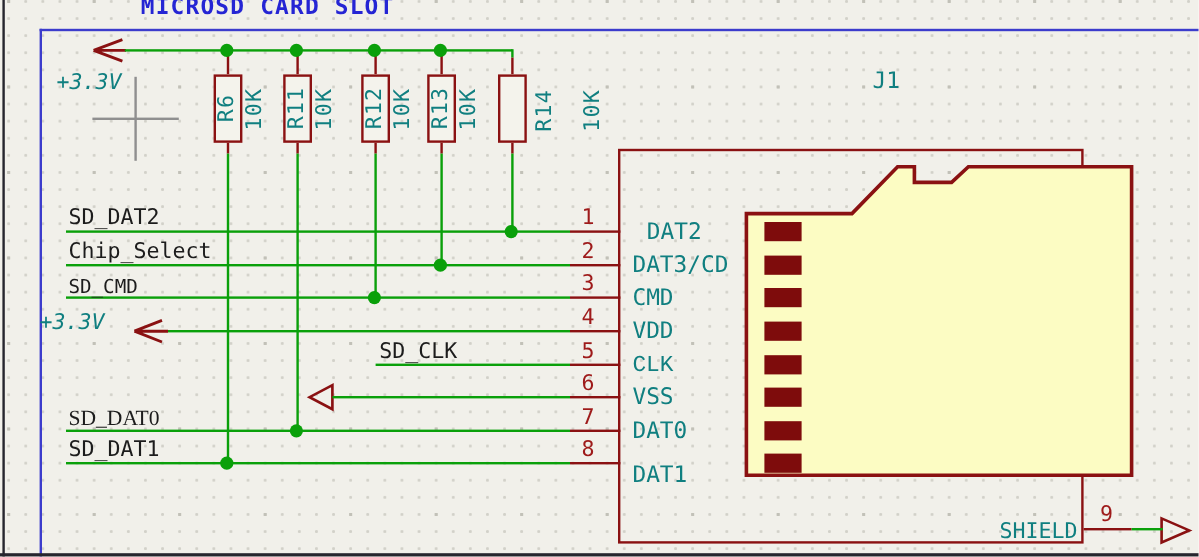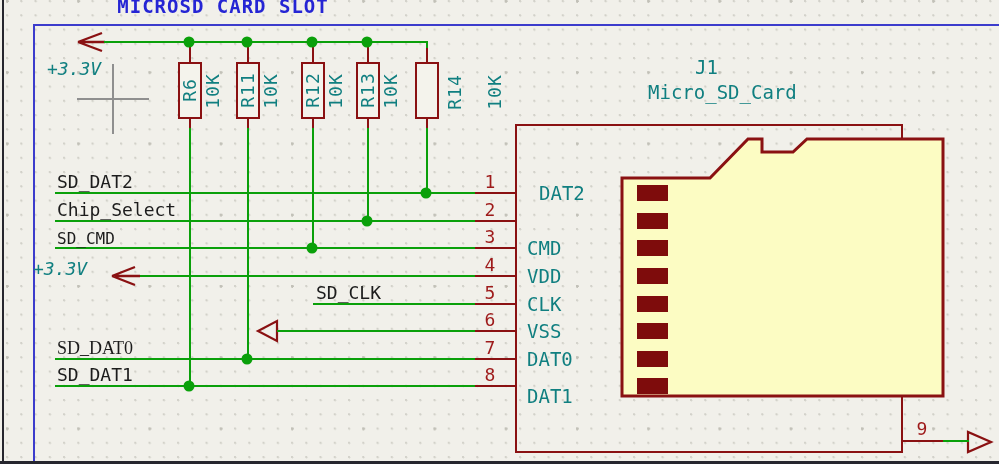--- a/index.html
+++ b/index.html
@@ -24,21 +24,21 @@
             border:2.5px solid var(--outline);background:#f4f3ec;}
   .vtext{position:absolute;transform:translate(-50%,-50%) rotate(-90deg);
          white-space:nowrap;color:var(--field_teal);font-size:18px;letter-spacing:1px;}
   .netlabel{position:absolute;height:20px;line-height:20px;color:var(--net_label);
             font-size:18px;white-space:nowrap;}
   .pinnum{position:absolute;width:28px;height:19px;line-height:19px;text-align:center;
           color:var(--pin_number);font-size:18px;}
   .pinname{position:absolute;height:24px;line-height:24px;color:var(--field_teal);
            font-size:19px;white-space:nowrap;}
   .teal{color:var(--field_teal);font-style:italic;}
-  .fieldtxt{position:absolute;color:var(--field_teal);font-size:19px;text-align:left;}
+  .fieldtxt{position:absolute;color:var(--field_teal);font-size:19px;text-align:right;}
   .crosshair{position:absolute;background:#8f8f8f;}
   .frameline{position:absolute;background:var(--frame_blue);}
   .edgeline{position:absolute;background:#26262e;}
   svg.overlay{position:absolute;left:0;top:0;pointer-events:none;}
 </style>
 </head>
 <body>
 
 <div class="canvas">
 
@@ -148,30 +148,31 @@
   <div class="pinnum" style="left:476px;top:172px;">1</div>
   <div class="pinnum" style="left:476px;top:200px;">2</div>
   <div class="pinnum" style="left:476px;top:227px;">3</div>
   <div class="pinnum" style="left:476px;top:255px;">4</div>
   <div class="pinnum" style="left:476px;top:283px;">5</div>
   <div class="pinnum" style="left:476px;top:310px;">6</div>
   <div class="pinnum" style="left:476px;top:338px;">7</div>
   <div class="pinnum" style="left:476px;top:365px;">8</div>
 
   <div class="pinname" style="left:539px;top:181px;">DAT2</div>
+  <div class="pinname" style="left:527px;top:209px;">DAT3/CD</div>
   <div class="pinname" style="left:527px;top:236px;text-align:center;">CMD</div>
   <div class="pinname" style="left:527px;top:264px;">VDD</div>
-  <div class="pinname" style="left:527px;top:292px;">CLK</div>
+  <div class="pinname" style="left:527px;top:292px;font-family:Liberation Mono, monospace;">CLK</div>
   <div class="pinname" style="left:527px;top:319px;">VSS</div>
   <div class="pinname" style="left:527px;top:347px;">DAT0</div>
   <div class="pinname" style="left:527px;top:374px;margin-top:10px;">DAT1</div>
 
   <div class="fieldtxt" style="left:695px;top:56px;width:55px;">J1</div>
-  <div class="fieldtxt" style="left:648px;top:81px;width:165px;">Micro_SD_Card</div>
 
+  <div class="pinname" style="left:798px;top:431px;width:100px;text-align:right;font-size:18px;">SHIELD</div>
   <div class="pinnum" style="left:908px;top:419px;">9</div>
   <div class="hpin" style="left:903px;top:440px;width:40px;"></div>
   <div class="hwire" style="left:943px;top:440px;width:26px;"></div>
 
   <div class="edgeline" style="left:2px;top:0;width:2px;height:464px;"></div>
   <div class="edgeline" style="left:0;top:461px;width:999px;height:3px;"></div>
 
 </div>
 
 </body></html>

